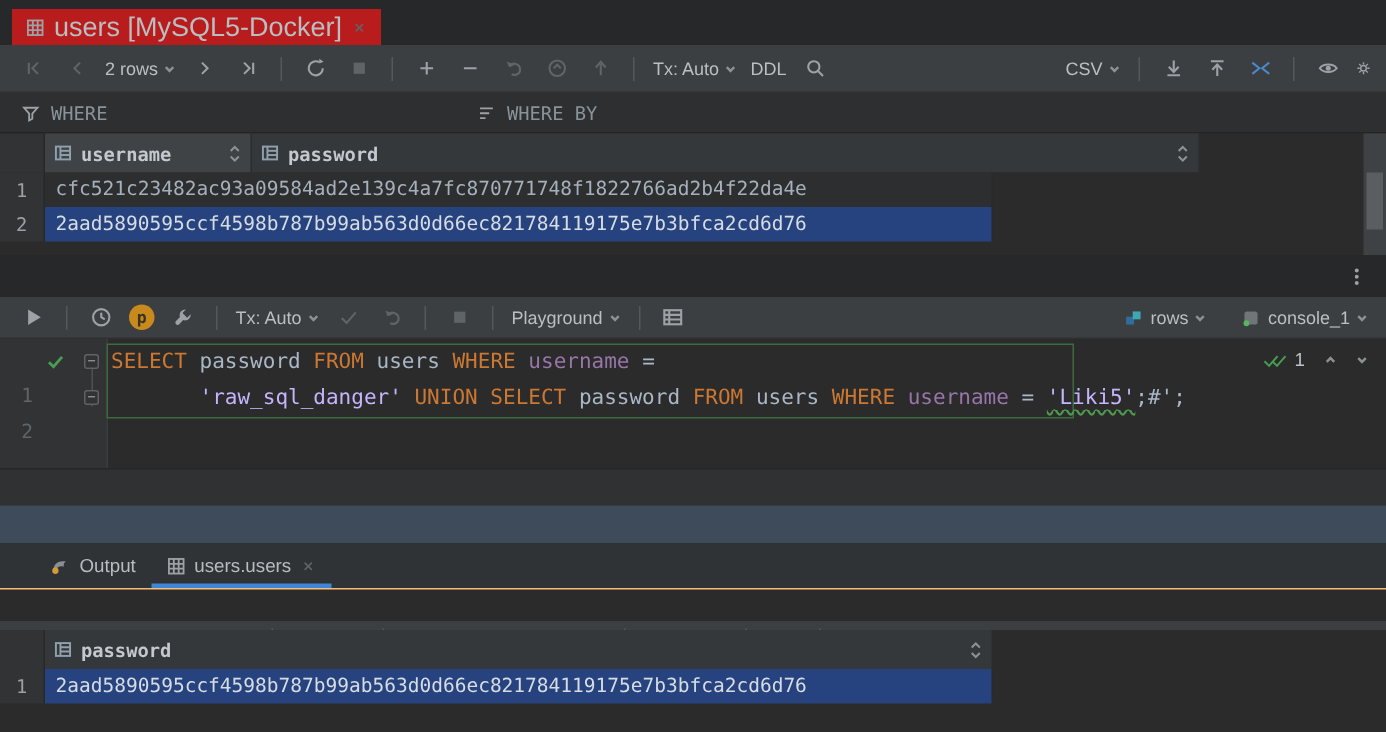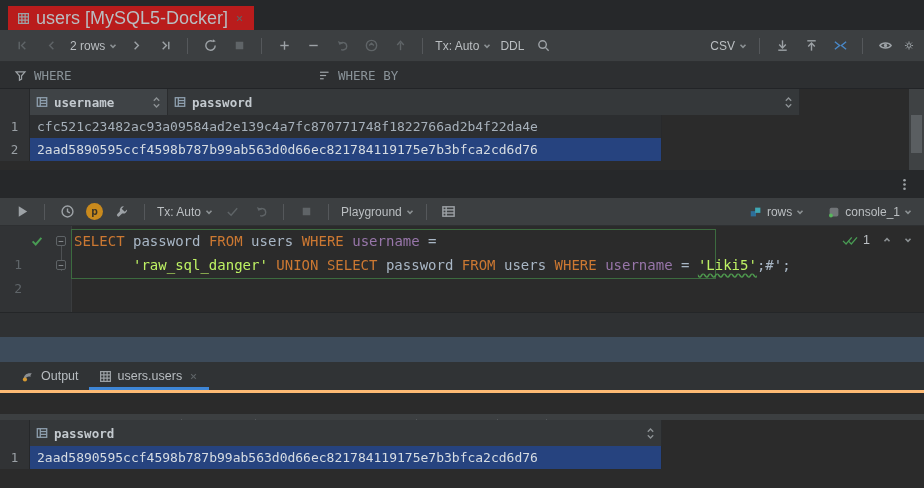--- a/index.html
+++ b/index.html
@@ -70,37 +70,37 @@
   .editor { background:#2b2b2b; }
   .egutter { position:absolute; left:0; top:0; bottom:0; width:72px;
     background:#313335; border-right:1px solid #3a3c3e; }
   .code-line { position:relative; height:24px; line-height:24px;
     font-family:"DejaVu Sans Mono", monospace; font-size:14px; white-space:pre; }
   .code-line .lnum { position:absolute; left:0; width:22px; text-align:right; color:#5f6569; font-size:13px; }
   .code-line .fold { position:absolute; left:56px; top:7px; width:10px; height:10px;
     border:1px solid #5e6366; border-radius:2px; color:#9da2a6; font-size:9px;
     line-height:8px; text-align:center; background:#313335; z-index:2; }
   .code-text { position:absolute; left:74px; top:0; color:#a9b7c6; }
-  .kw { color:#cc7832;text-align:right; } .str { color:#bef264; } .col { color:#9876aa; } .plain { color:#a9b7c6; }
+  .kw { color:#cc7832;text-align:right; } .str { color:#c4b5fd; } .col { color:#9876aa; } .plain { color:#a9b7c6; }
   .sq { text-decoration:underline; text-decoration-style:wavy; text-decoration-color:#4e9a4e; text-underline-offset:3px; }
   .stmt-frame { position:absolute; left:71px; top:3px; width:645px; height:50px;
     border:1px solid #3c6b3f; pointer-events:none; }
   .fold-line { position:absolute; left:61px; top:17px; width:1px; height:28px; background:#4e5154; }
   .exec-ind { position:absolute; top:7px; right:12px; display:flex; align-items:center; gap:13px; }
   .exec-count { color:#bcc1c5; font-size:12.5px; }
 
   .strip { background:#2f3133; border-top:1px solid #242628; }
   .blueband { background:#3d4b5a; }
 
   
   .rtab { height:100%; display:flex; align-items:center; gap:6px; padding:0 10px;
     color:#b8bdc1; font-size:12.5px; position:relative; }
   .rtab.active .underline { position:absolute; left:0; right:0; bottom:0; height:3px; background:#3e86d6; }
-  .tabbar3 { background:#303335; display:flex; align-items:center; padding-left:11px;
-    border-bottom:3px solid #fdba74; }
+  .tabbar3 { background:#303335; display:flex; align-items:center; padding-left:23px;
+    border-bottom:1px solid #fdba74; }
 </style>
 </head>
 <body>
 
 <svg width="0" height="0" style="position:absolute">
   <defs>
     <symbol id="s-first" viewBox="0 0 16 16">
         <path d="M11 4 L7 8 L11 12"></path>
         <line x1="4.5" y1="4" x2="4.5" y2="12"></line>
       </symbol>

